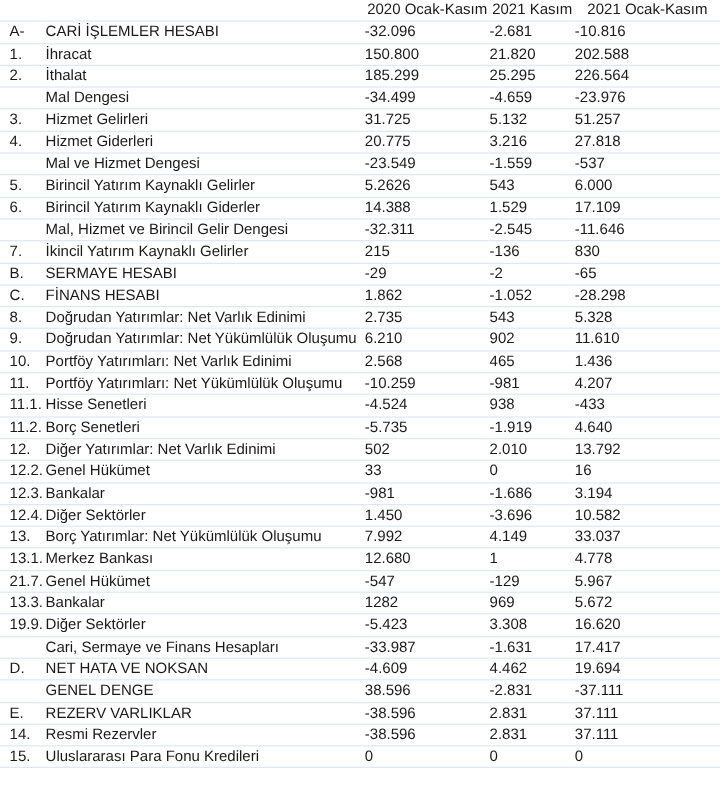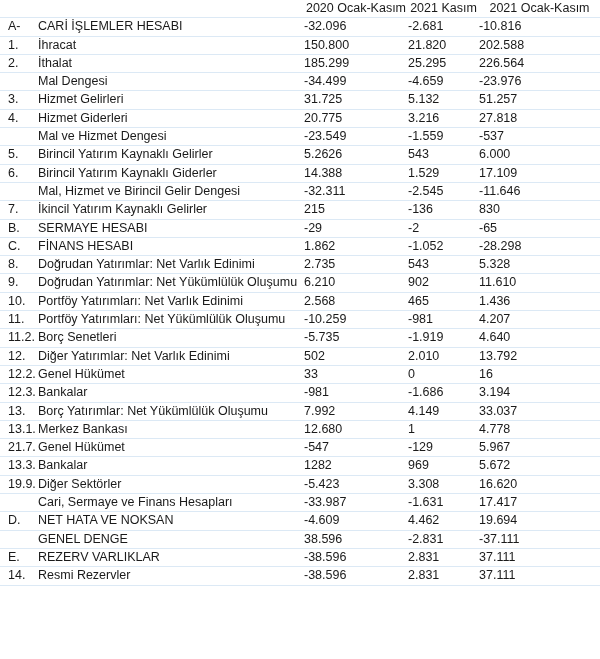--- a/index.html
+++ b/index.html
@@ -176,20 +176,27 @@
         <td class="val">1.436</td>
       </tr>
       <tr>
         <td class="code">11.</td>
         <td class="label">Portföy Yatırımları: Net Yükümlülük Oluşumu</td>
         <td class="val">-10.259</td>
         <td class="val">-981</td>
         <td class="val">4.207</td>
       </tr>
       <tr>
+        <td class="code">11.1.</td>
+        <td class="label">Hisse Senetleri</td>
+        <td class="val">-4.524</td>
+        <td class="val">938</td>
+        <td class="val">-433</td>
+      </tr>
+      <tr>
         <td class="code">11.2.</td>
         <td class="label">Borç Senetleri</td>
         <td class="val">-5.735</td>
         <td class="val">-1.919</td>
         <td class="val">4.640</td>
       </tr>
       <tr>
         <td class="code">12.</td>
         <td class="label">Diğer Yatırımlar: Net Varlık Edinimi</td>
         <td class="val">502</td>
@@ -204,20 +211,27 @@
         <td class="val">16</td>
       </tr>
       <tr>
         <td class="code">12.3.</td>
         <td class="label">Bankalar</td>
         <td class="val">-981</td>
         <td class="val">-1.686</td>
         <td class="val">3.194</td>
       </tr>
       <tr>
+        <td class="code">12.4.</td>
+        <td class="label">Diğer Sektörler</td>
+        <td class="val">1.450</td>
+        <td class="val">-3.696</td>
+        <td class="val">10.582</td>
+      </tr>
+      <tr>
         <td class="code">13.</td>
         <td class="label">Borç Yatırımlar: Net Yükümlülük Oluşumu</td>
         <td class="val">7.992</td>
         <td class="val">4.149</td>
         <td class="val">33.037</td>
       </tr>
       <tr>
         <td class="code">13.1.</td>
         <td class="label">Merkez Bankası</td>
         <td class="val">12.680</td>
@@ -273,14 +287,21 @@
         <td class="val">2.831</td>
         <td class="val">37.111</td>
       </tr>
       <tr>
         <td class="code">14.</td>
         <td class="label">Resmi Rezervler</td>
         <td class="val">-38.596</td>
         <td class="val">2.831</td>
         <td class="val">37.111</td>
       </tr>
+      <tr>
+        <td class="code">15.</td>
+        <td class="label">Uluslararası Para Fonu Kredileri</td>
+        <td class="val">0</td>
+        <td class="val">0</td>
+        <td class="val">0</td>
+      </tr>
     </tbody>
 </table>
 
 </body></html>

